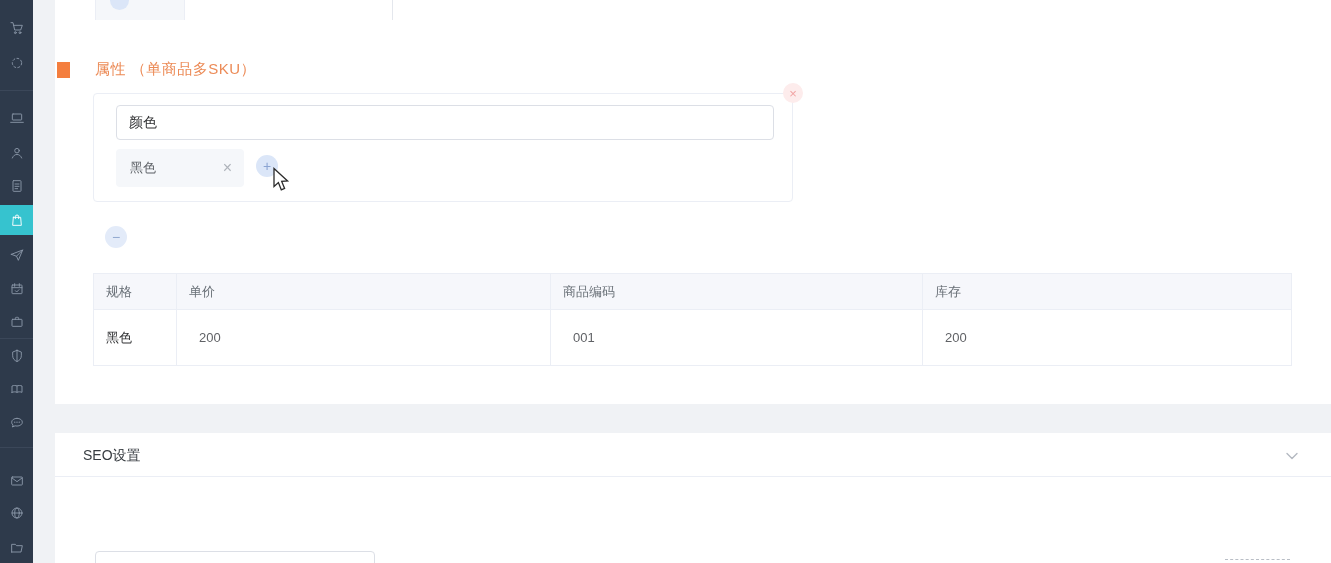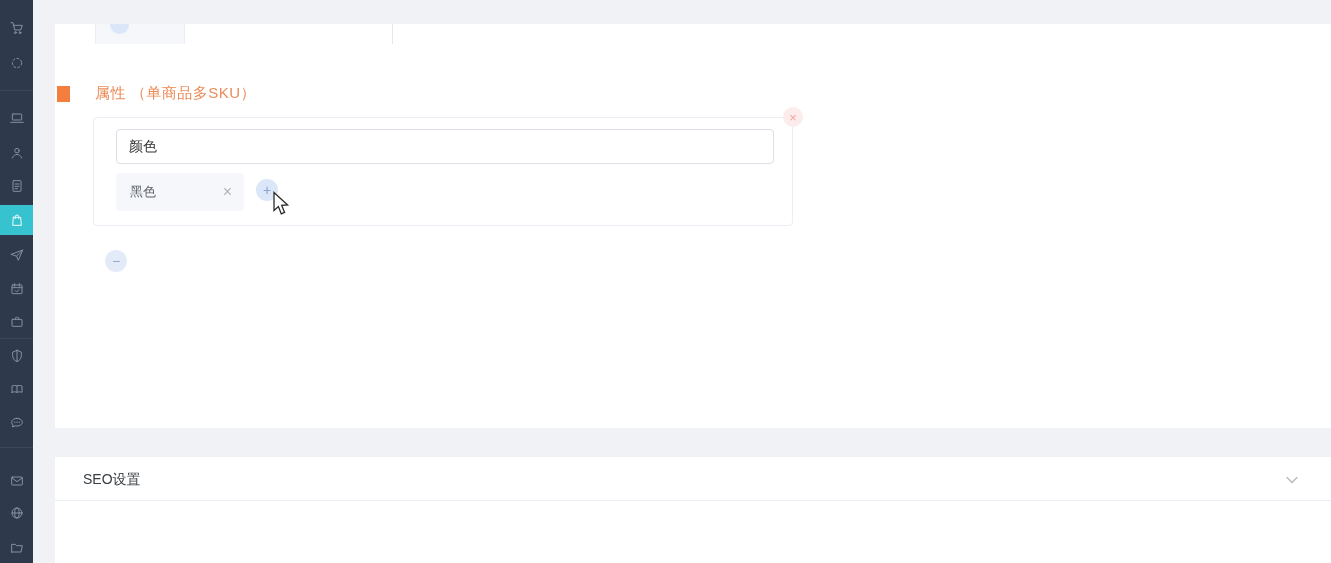--- a/index.html
+++ b/index.html
@@ -8,21 +8,21 @@
   #screen { position:relative; width:1331px; height:563px; overflow:hidden; background:#f0f2f5; }
 
   
   .sidebar { position:absolute; left:0; top:0; width:33px; height:563px; background:#2e3a4b; z-index:5; }
   .side-item { position:absolute; left:0; width:33px; height:30px; display:flex; align-items:center; justify-content:center; color:#8a97a8; }
   .side-item svg { width:16px; height:16px; stroke:currentColor; fill:none; stroke-width:1.4; stroke-linecap:round; stroke-linejoin:round; }
   .side-item.active { background:#36c3cf; color:#ffffff; height:30px; }
   .side-divider { position:absolute; left:0; width:33px; height:1px; background:#3b4759; }
 
   
-  .panel { position:absolute; background:#ffffff;margin-top:24px; }
+  .panel { position:absolute; background:#ffffff; }
   .panel-top { left:55px; top:0; width:1276px; height:404px; }
   .panel-seo { left:55px; top:433px; width:1312px; height:130px; overflow:hidden; }
 
   
   .partial-row { position:absolute; left:40px; top:0; width:298px; height:20px; display:flex; border-bottom:1px solid #e4e7ed; }
   .partial-cell-left { position:relative; width:90px; height:20px; background:#f5f7fa; border-left:1px solid #ebeef5; border-right:1px solid #ebeef5; overflow:hidden; }
   .partial-cell-right { width:208px; height:20px; background:#fff; border-right:1px solid #e4e7ed; }
   .partial-circle { position:absolute; left:14px; top:-9px; width:19px; height:19px; border-radius:50%; background:#dbe6f8; }
 
   
@@ -196,20 +196,44 @@
     <div class="cursor">
       <svg width="19" height="27" viewBox="0 0 19 27">
         <path d="M2 1.5 L2 19.5 L6.4 15.6 L9.3 22.8 L12.6 21.4 L9.7 14.4 L15.6 14 Z" fill="#ffffff" stroke="#2b2b2b" stroke-width="1.3"></path>
       </svg>
     </div>
 
     <div class="btn-minus-standalone">
       <span>−</span>
     </div>
 
+    <table class="sku-table">
+      <colgroup>
+        <col class="col-spec">
+          <col class="col-price">
+          <col class="col-code">
+          <col class="col-stock">
+      </colgroup>
+      <thead>
+        <tr>
+          <th>规格</th>
+          <th>单价</th>
+          <th>商品编码</th>
+          <th>库存</th>
+        </tr>
+      </thead>
+      <tbody>
+        <tr>
+          <td class="cell-spec">黑色</td>
+          <td class="cell-val">200</td>
+          <td class="cell-val">001</td>
+          <td class="cell-val">200</td>
+        </tr>
+      </tbody>
+    </table>
   </section>
 
   <section class="panel panel-seo">
     <div class="seo-header">
       <span class="seo-title">SEO设置</span>
       <span class="seo-chevron">
         <svg width="16" height="16" viewBox="0 0 16 16">
           <path d="M3 5.5l5 5 5-5" fill="none" stroke="#b4b9c1" stroke-width="1.4" stroke-linecap="round" stroke-linejoin="round"></path>
         </svg>
       </span>

